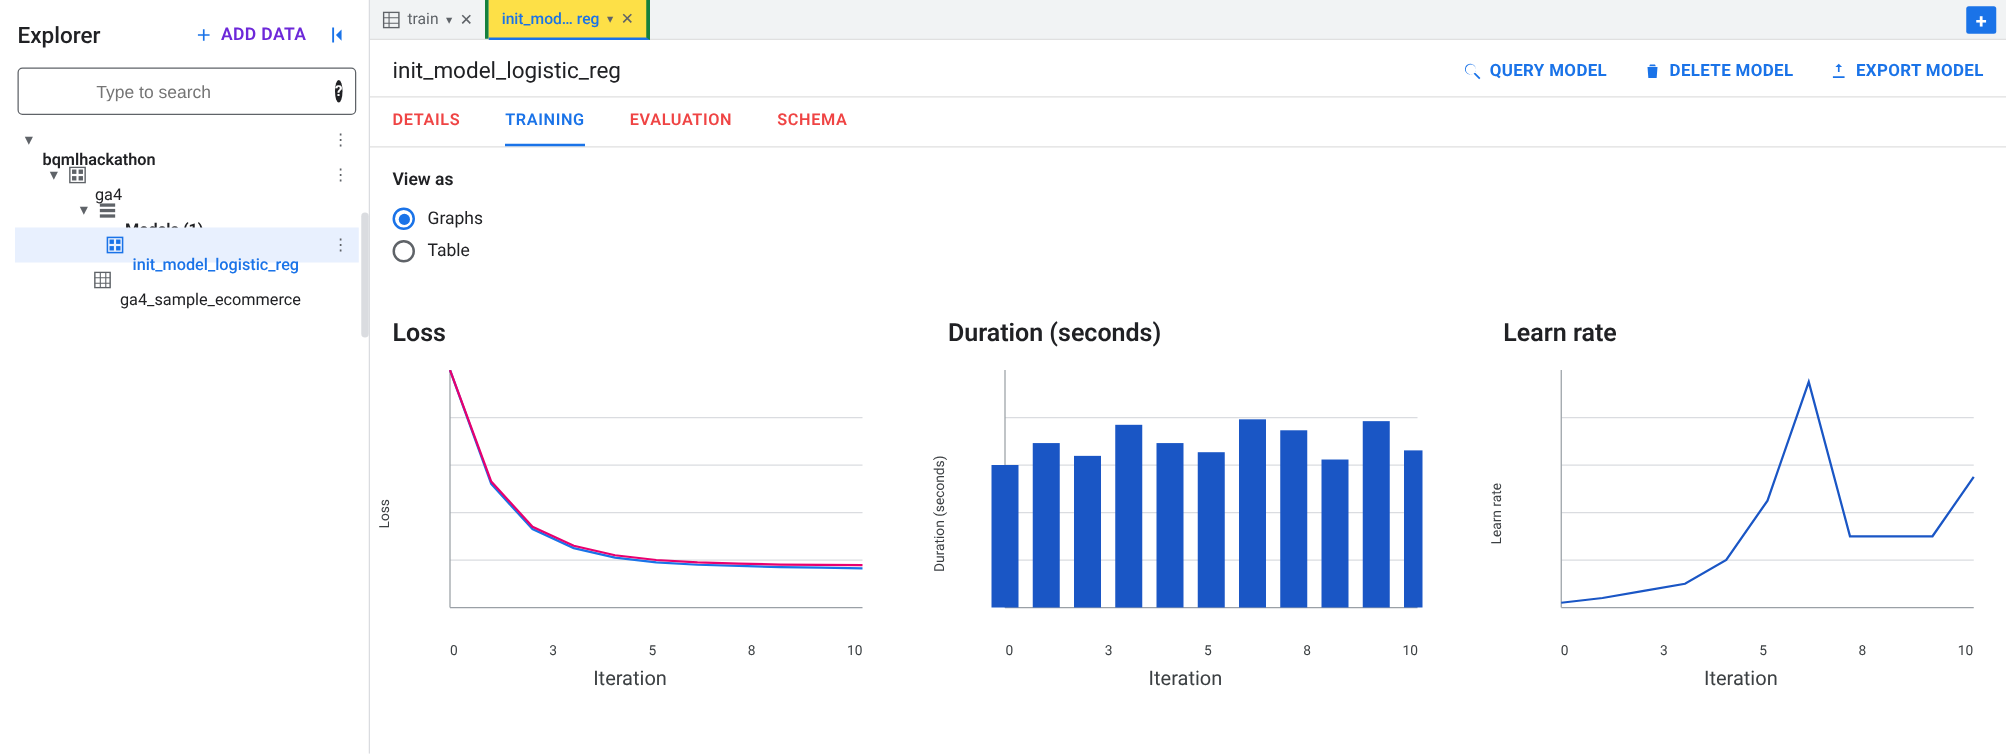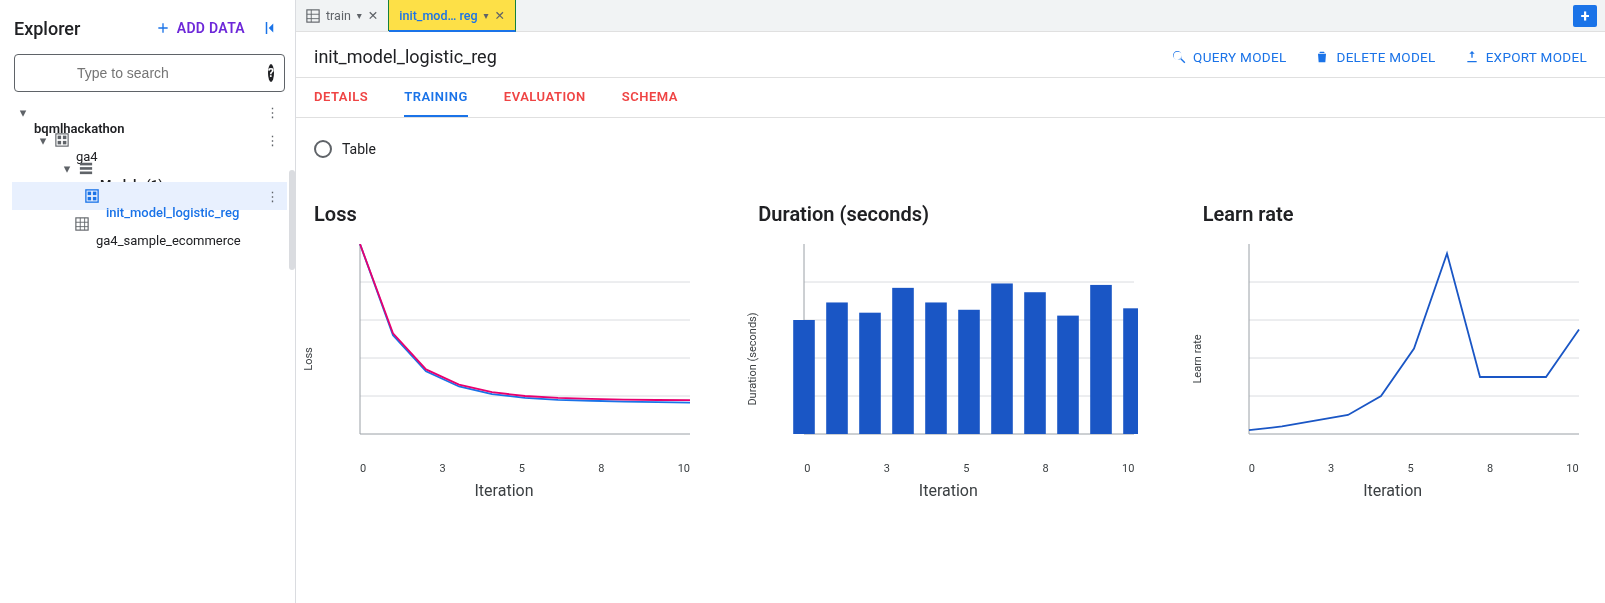--- a/index.html
+++ b/index.html
@@ -32,30 +32,30 @@
   .tree-row.sel .ticon { color:#1a73e8; }
   .ind1 { padding-left:4px; }
   .ind2 { padding-left:24px; }
   .ind3 { padding-left:48px; }
   .ind4 { padding-left:72px; }
   .scroll-hint { position:absolute; right:0; top:170px; width:6px; height:100px; background:#dadce0; border-radius:3px; }
 
   
   .main { flex:1; display:flex; flex-direction:column; min-width:0; }
   .tabstrip { height:32px; background:#f1f3f4; display:flex; align-items:stretch; border-bottom:1px solid #e0e0e0; }
-  .tab { display:flex; align-items:center; gap:6px; padding:0 10px; font-size:12.5px; color:#5f6368; border-right:1px solid #15803d; cursor:pointer; max-width:200px; }
+  .tab { display:flex; align-items:center; gap:6px; padding:0 10px; font-size:12.5px; color:#5f6368; border-right:3px solid #15803d; cursor:pointer; max-width:200px; }
   .tab.active { background:#fde047; color:#1a73e8; border-bottom:2px solid #1a73e8; margin-bottom:-1px; font-weight:500; }
   .tab .x { color:#5f6368; }
   .tab .caret { font-size:10px; color:#5f6368; }
   .new-tab { margin-left:auto; width:24px; height:22px; margin:5px 8px 0 auto; background:#1a73e8; color:#fff; display:flex; align-items:center; justify-content:center; border-radius:2px; cursor:pointer; font-size:16px; font-weight:700; }
 
   .page-head { display:flex; align-items:center; padding:14px 18px 10px 18px; border-bottom:1px solid #e0e0e0; }
   .page-title { font-size:18px; font-weight:400; }
   .page-actions { margin-left:auto; display:flex; gap:28px; }
-  .pact { color:#1a73e8; font-size:13.5px; font-weight:400; letter-spacing:0.3px; display:flex; align-items:center; gap:6px; cursor:pointer;text-align:center; }
+  .pact { color:#1a73e8; font-size:13.5px; font-weight:700; letter-spacing:0.3px; display:flex; align-items:center; gap:6px; cursor:pointer;text-align:center; }
 
   .subtabs { display:flex; gap:36px; padding:0 18px; border-bottom:1px solid #e0e0e0; height:40px; align-items:center; }
   .subtab { font-size:13px; font-weight:600; letter-spacing:0.5px; color:#ef4444; cursor:pointer; height:100%; display:flex; align-items:center; border-bottom:2px solid transparent; }
   .subtab.active { color:#1a73e8; border-bottom-color:#1a73e8; }
 
   .content { padding:18px; overflow:auto; flex:1; }
   .viewas-title { font-size:14px; font-weight:600; margin-bottom:10px; }
   .radio-row { display:flex; align-items:center; gap:10px; height:26px; font-size:14px; }
   .radio { width:18px; height:18px; border:2px solid #5f6368; border-radius:50%; display:inline-flex; align-items:center; justify-content:center; }
   .radio.sel { border-color:#1a73e8; }
@@ -212,20 +212,25 @@
     </div>
 
     <div class="subtabs">
       <div class="subtab">DETAILS</div>
       <div class="subtab active">TRAINING</div>
       <div class="subtab">EVALUATION</div>
       <div class="subtab">SCHEMA</div>
     </div>
 
     <div class="content">
+      <div class="viewas-title">View as</div>
+      <div class="radio-row">
+        <span class="radio sel"></span>
+        <span>Graphs</span>
+      </div>
       <div class="radio-row">
         <span class="radio"></span>
         <span>Table</span>
       </div>
 
       <div class="charts" id="charts">
           <div class="chart">
             <h3>Loss</h3>
             <div class="plot"><div class="ylab">Loss</div><svg width="380" height="210">
                 <g class="grid">

